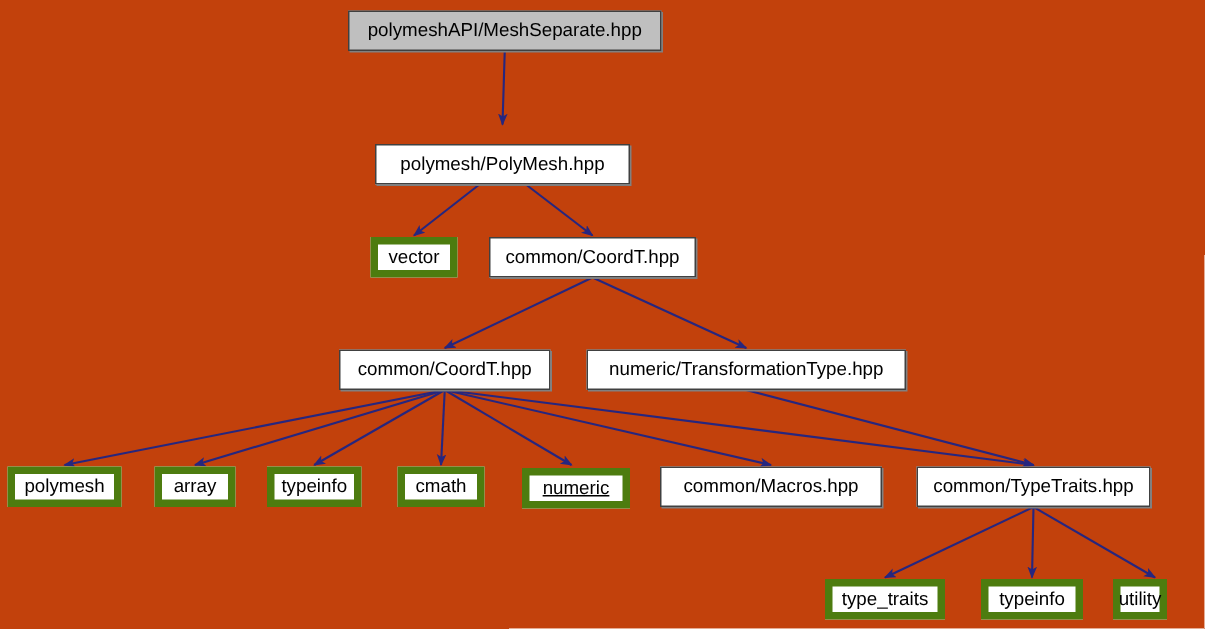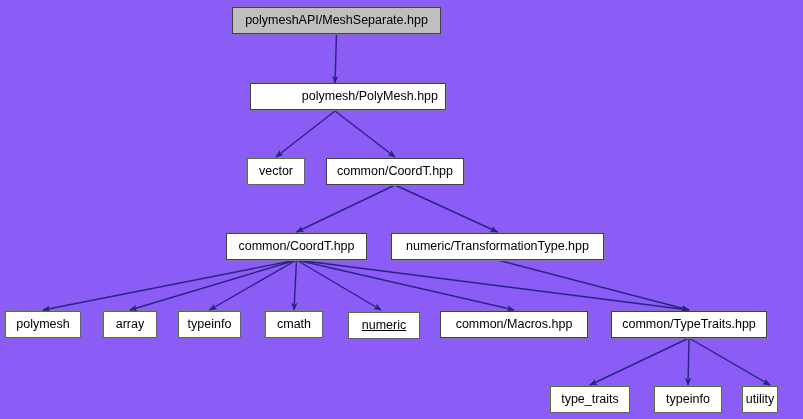--- a/index.html
+++ b/index.html
@@ -8,21 +8,21 @@
     padding: 0;
     background: #ffffff;
   }
   body {
     font-family: "Liberation Sans", "DejaVu Sans", sans-serif;
   }
   #graph {
     position: relative;
     width: 803px;
     height: 419px;
-    background: #8b5cf6;
+    background: #c2410c;
     overflow: hidden;
   }
   #edge-layer {
     position: absolute;
     left: 0;
     top: 0;
     width: 803px;
     height: 419px;
     pointer-events: none;
   }
@@ -30,21 +30,21 @@
     position: absolute;
     box-sizing: border-box;
     display: flex;
     align-items: center;
     justify-content: center;
     font-size: 12.5px;
     line-height: 1;
     color: #000000;
     white-space: nowrap;
     background: #ffffff;
-    border: 1px solid #4d7c0f;
+    border: 5px solid #4d7c0f;
     height: 27px;
   }
   .node.project {
     border: 1px solid #404040;
     box-shadow: 1px 1px 0 0 #808080;
   }
   .node.root {
     background: #bfbfbf;
     border: 1px solid #404040;
     box-shadow: 1px 1px 0 0 #808080;
@@ -80,21 +80,21 @@
         <line x1="497.5" y1="260" x2="689" y2="310" stroke="#26267f" stroke-width="1.4" marker-end="url(#arrowhead)"></line>
         <line x1="689" y1="338" x2="590" y2="385" stroke="#26267f" stroke-width="1.4" marker-end="url(#arrowhead)"></line>
         <line x1="689" y1="338" x2="688" y2="385" stroke="#26267f" stroke-width="1.4" marker-end="url(#arrowhead)"></line>
         <line x1="689" y1="338" x2="770" y2="385" stroke="#26267f" stroke-width="1.4" marker-end="url(#arrowhead)"></line>
       </g>
   </svg>
   <div id="nodes-layer">
       <div class="node root project" style="left: 232px; top: 7px; width: 209px;">
         <span class="node-label">polymeshAPI/MeshSeparate.hpp</span>
       </div>
-      <div class="node project" style="left: 250px; top: 83px; width: 196px; justify-content: flex-end;">
+      <div class="node project" style="left: 250px; top: 96px; width: 170px;">
         <span class="node-label">polymesh/PolyMesh.hpp</span>
       </div>
       <div class="node system" style="left: 247px; top: 158px; width: 58px;">
         <span class="node-label">vector</span>
       </div>
       <div class="node project" style="left: 326px; top: 158px; width: 138px;">
         <span class="node-label">common/CoordT.hpp</span>
       </div>
       <div class="node project" style="left: 226px; top: 233px; width: 141px;">
         <span class="node-label">common/CoordT.hpp</span>

